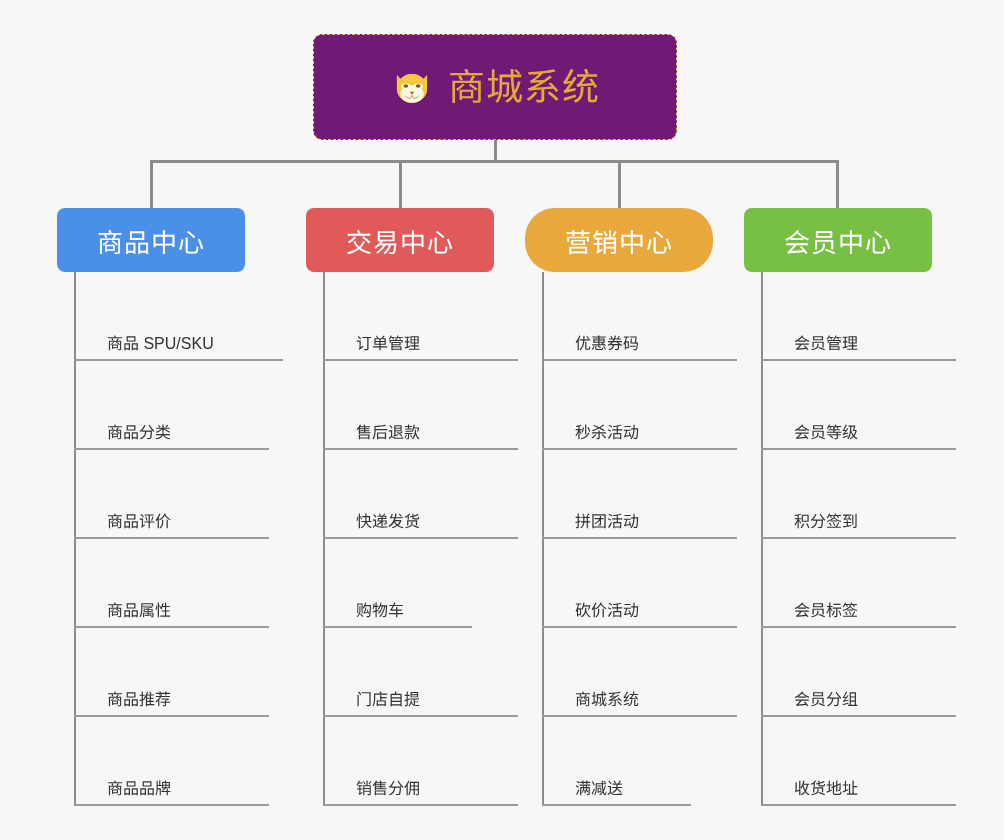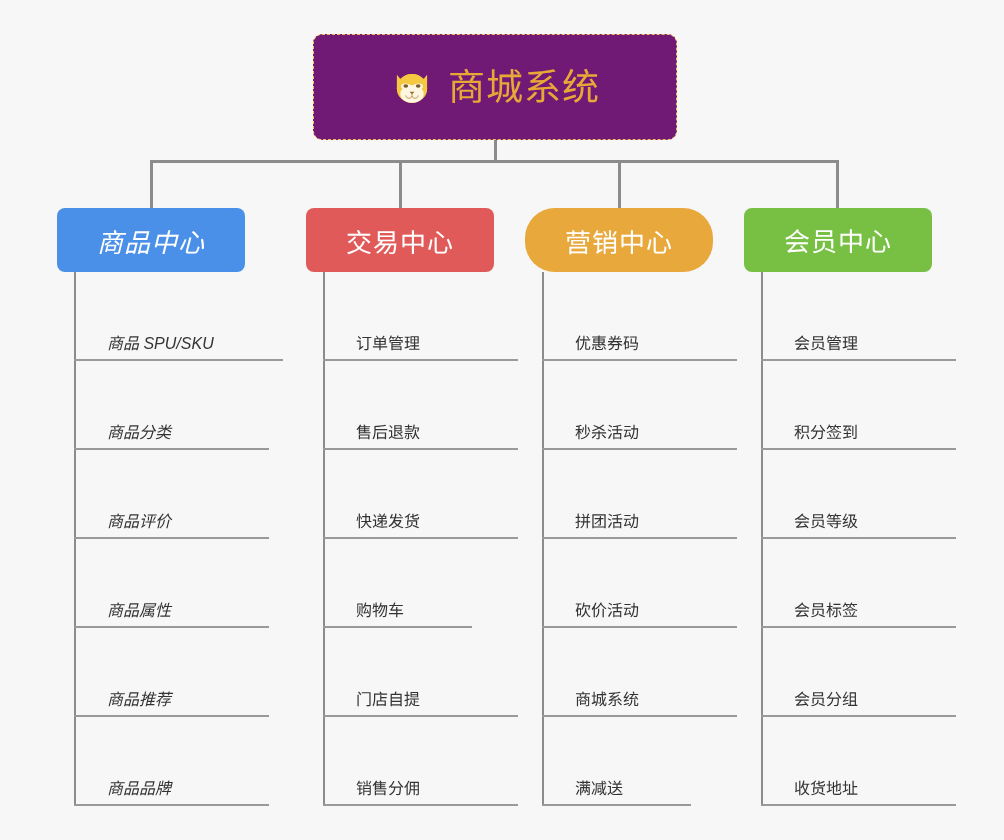--- a/index.html
+++ b/index.html
@@ -58,21 +58,21 @@
   }
   .conn-v { width: 3px; }
   .conn-h { height: 3px; }
 
   
   .column {
     position: absolute;
     top: 208px;
     width: 188px;
   }
-  .col-0 { left: 57px; font-style: italic;  }
+  .col-0 { left: 57px;  }
   .col-1 { left: 306px; }
   .col-2 { left: 525px; }
   .col-3 { left: 744px; }
 
   .cat-header {
     height: 64px;
     border-radius: 8px;
     display: flex;
     align-items: center;
     justify-content: center;
@@ -228,34 +228,34 @@
       <div class="leaf-item">
           <span class="leaf-text">商城系统</span>
         </div>
       <div class="leaf-item narrow">
           <span class="leaf-text">满减送</span>
         </div>
     </div>
   </div>
 
   <div class="column col-3">
-    <div class="cat-header" style="background:#78c043;font-family:Liberation Mono, monospace;">
+    <div class="cat-header" style="background:#78c043;">
       <span>会员中心</span>
     </div>
     <div class="leaf-list">
       <div class="leaf-item">
           <span class="leaf-text">会员管理</span>
         </div>
       <div class="leaf-item">
+          <span class="leaf-text">会员等级</span>
+        </div>
+      <div class="leaf-item">
           <span class="leaf-text">积分签到</span>
         </div>
       <div class="leaf-item">
-          <span class="leaf-text">会员等级</span>
-        </div>
-      <div class="leaf-item">
           <span class="leaf-text">会员标签</span>
         </div>
       <div class="leaf-item">
           <span class="leaf-text">会员分组</span>
         </div>
       <div class="leaf-item">
           <span class="leaf-text">收货地址</span>
         </div>
     </div>
   </div>

